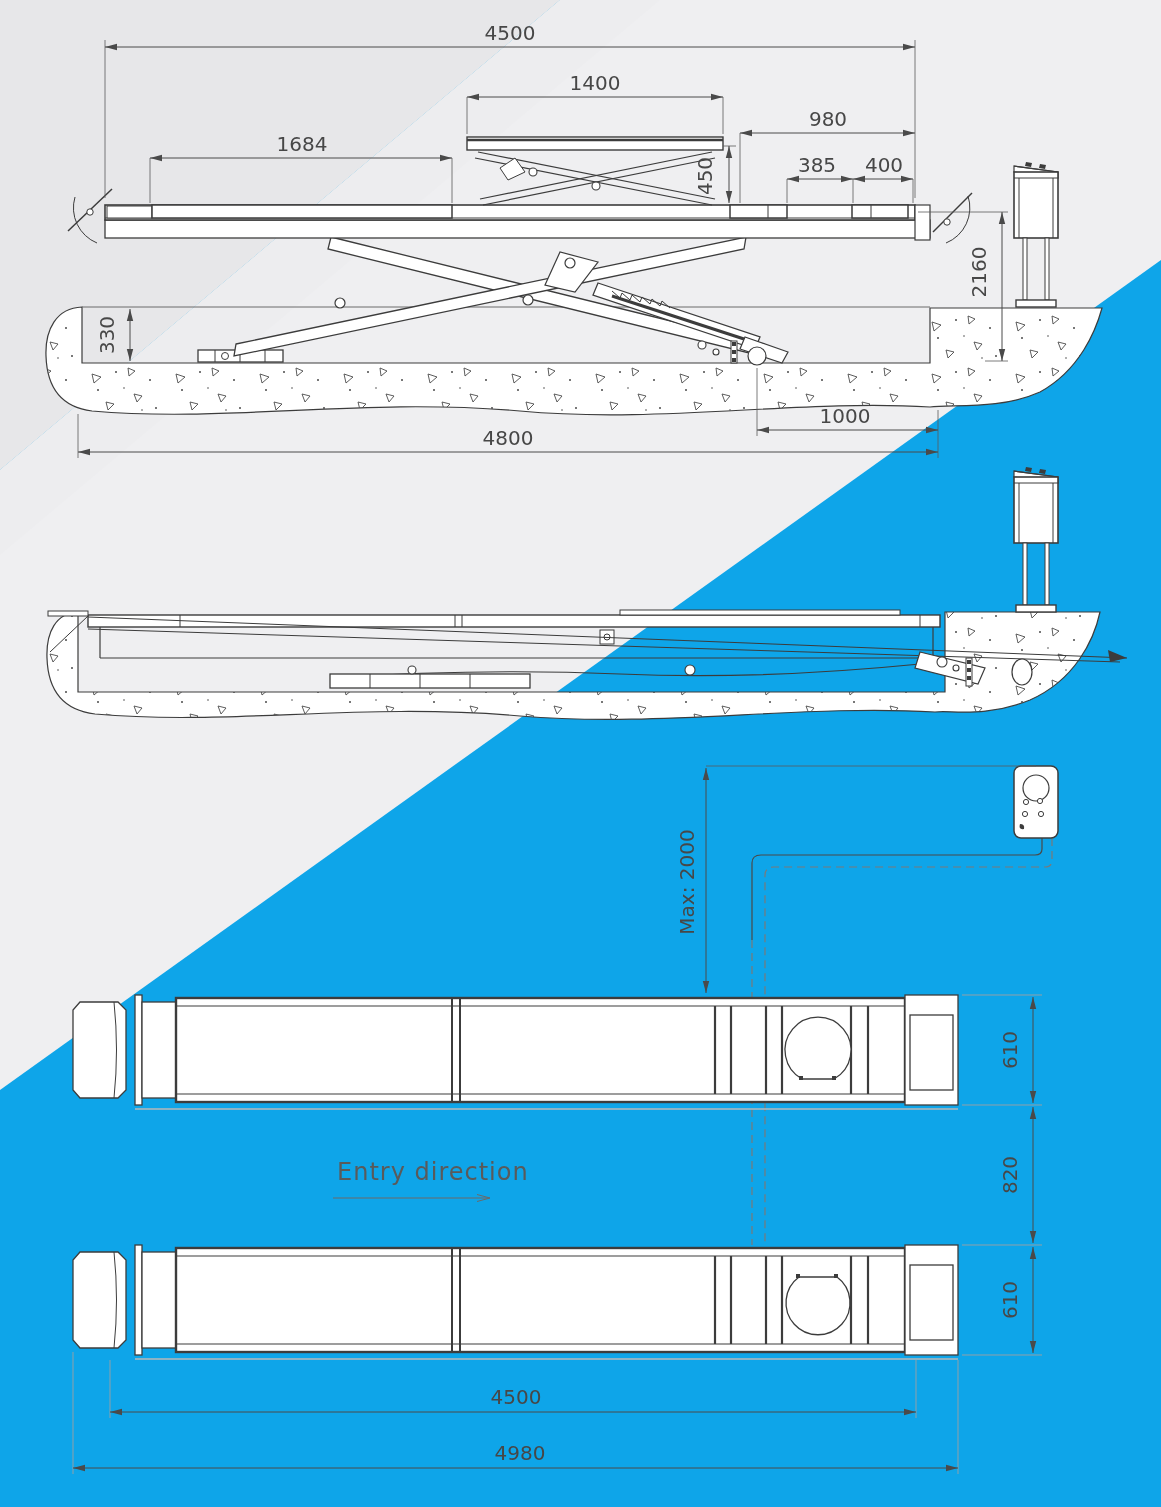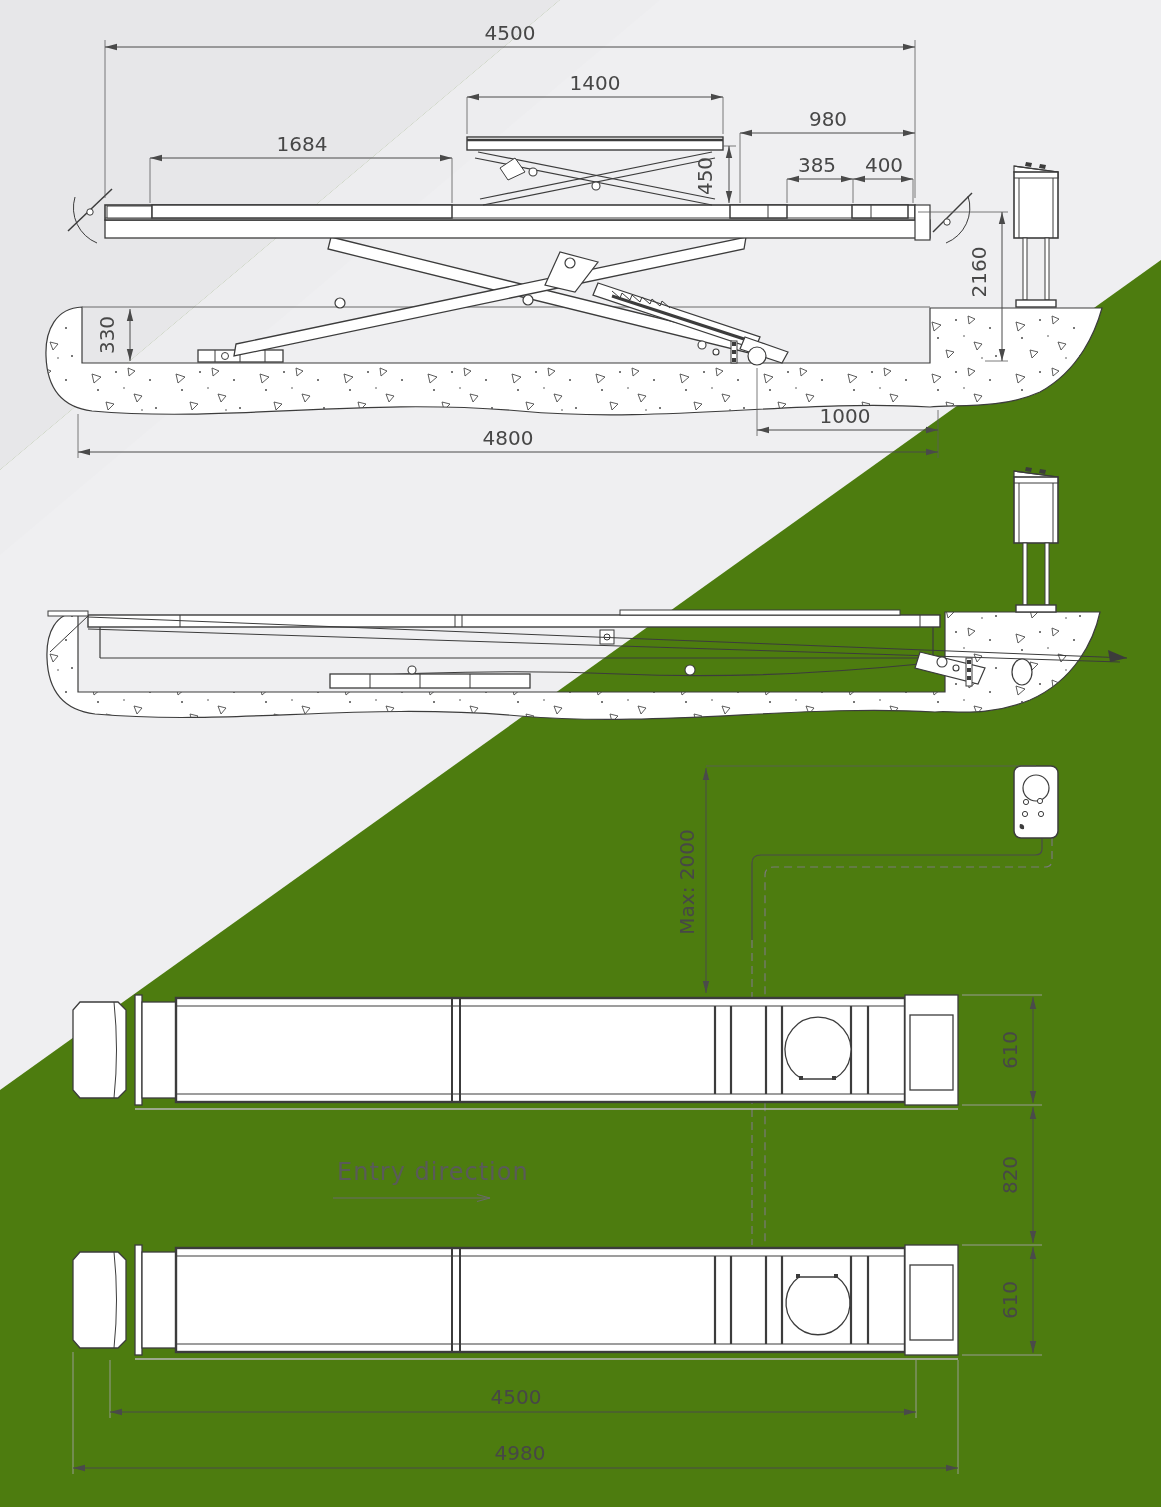--- a/index.html
+++ b/index.html
@@ -1,16 +1,16 @@
 <!DOCTYPE html>
 <html><head>
 <meta charset="utf-8">
 <style>
   html,body{margin:0;padding:0;background:#dcdcde;}
-  #stage{position:relative;width:1161px;height:1507px;background:#4d7c0f;overflow:hidden;
+  #stage{position:relative;width:1161px;height:1507px;background:#0ea5e9;overflow:hidden;
          font-family:"DejaVu Sans","Liberation Sans",sans-serif;}
   svg{position:absolute;left:0;top:0;}
   text{fill:#474747;font-family:"DejaVu Sans","Liberation Sans",sans-serif;font-size:20px;}
   text.big{font-size:24px;fill:#5a5a5a;letter-spacing:1px;}
   .ln{stroke:#3c3c3c;fill:none;}
   .dim{stroke:#4a4a4a;stroke-width:1;fill:none;}
   .ext{stroke:#5a5a5a;stroke-width:0.8;fill:none;}
   .gext{stroke:#a0a0a0;stroke-width:0.9;fill:none;}
   .wh{fill:#ffffff;stroke:#3c3c3c;}
   .shadow{stroke:#b8b8b8;stroke-width:1.4;fill:none;}

